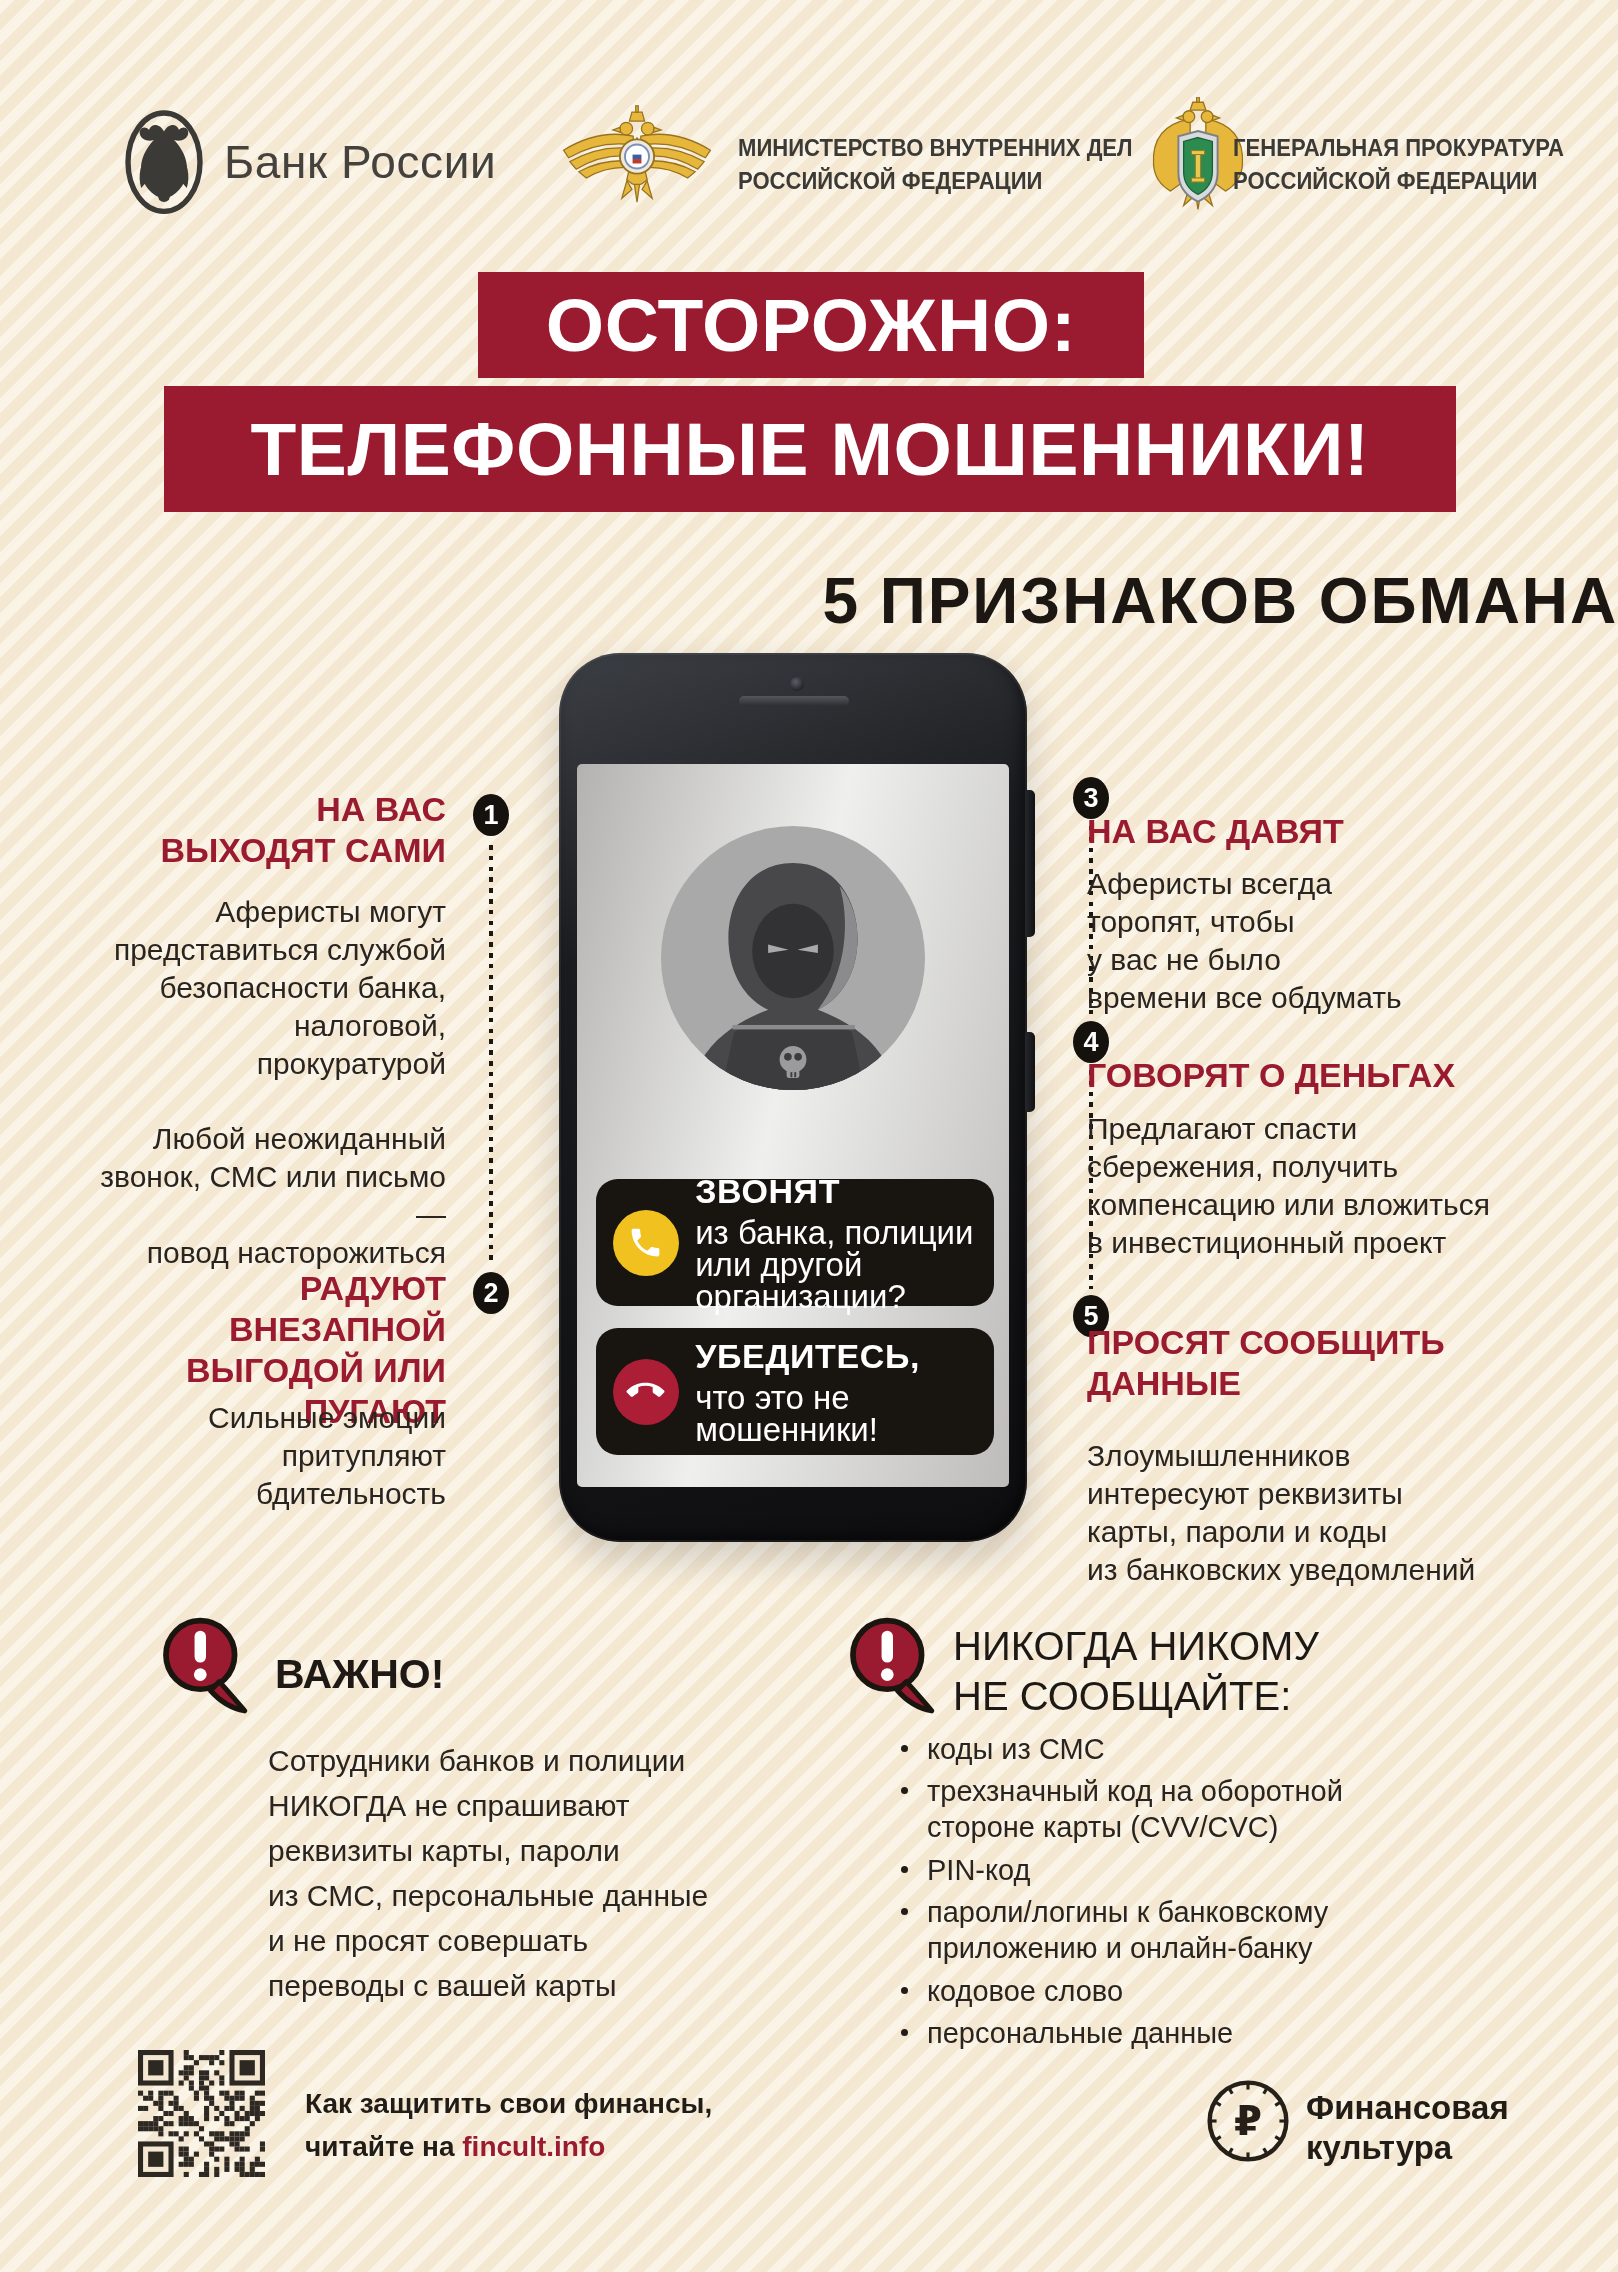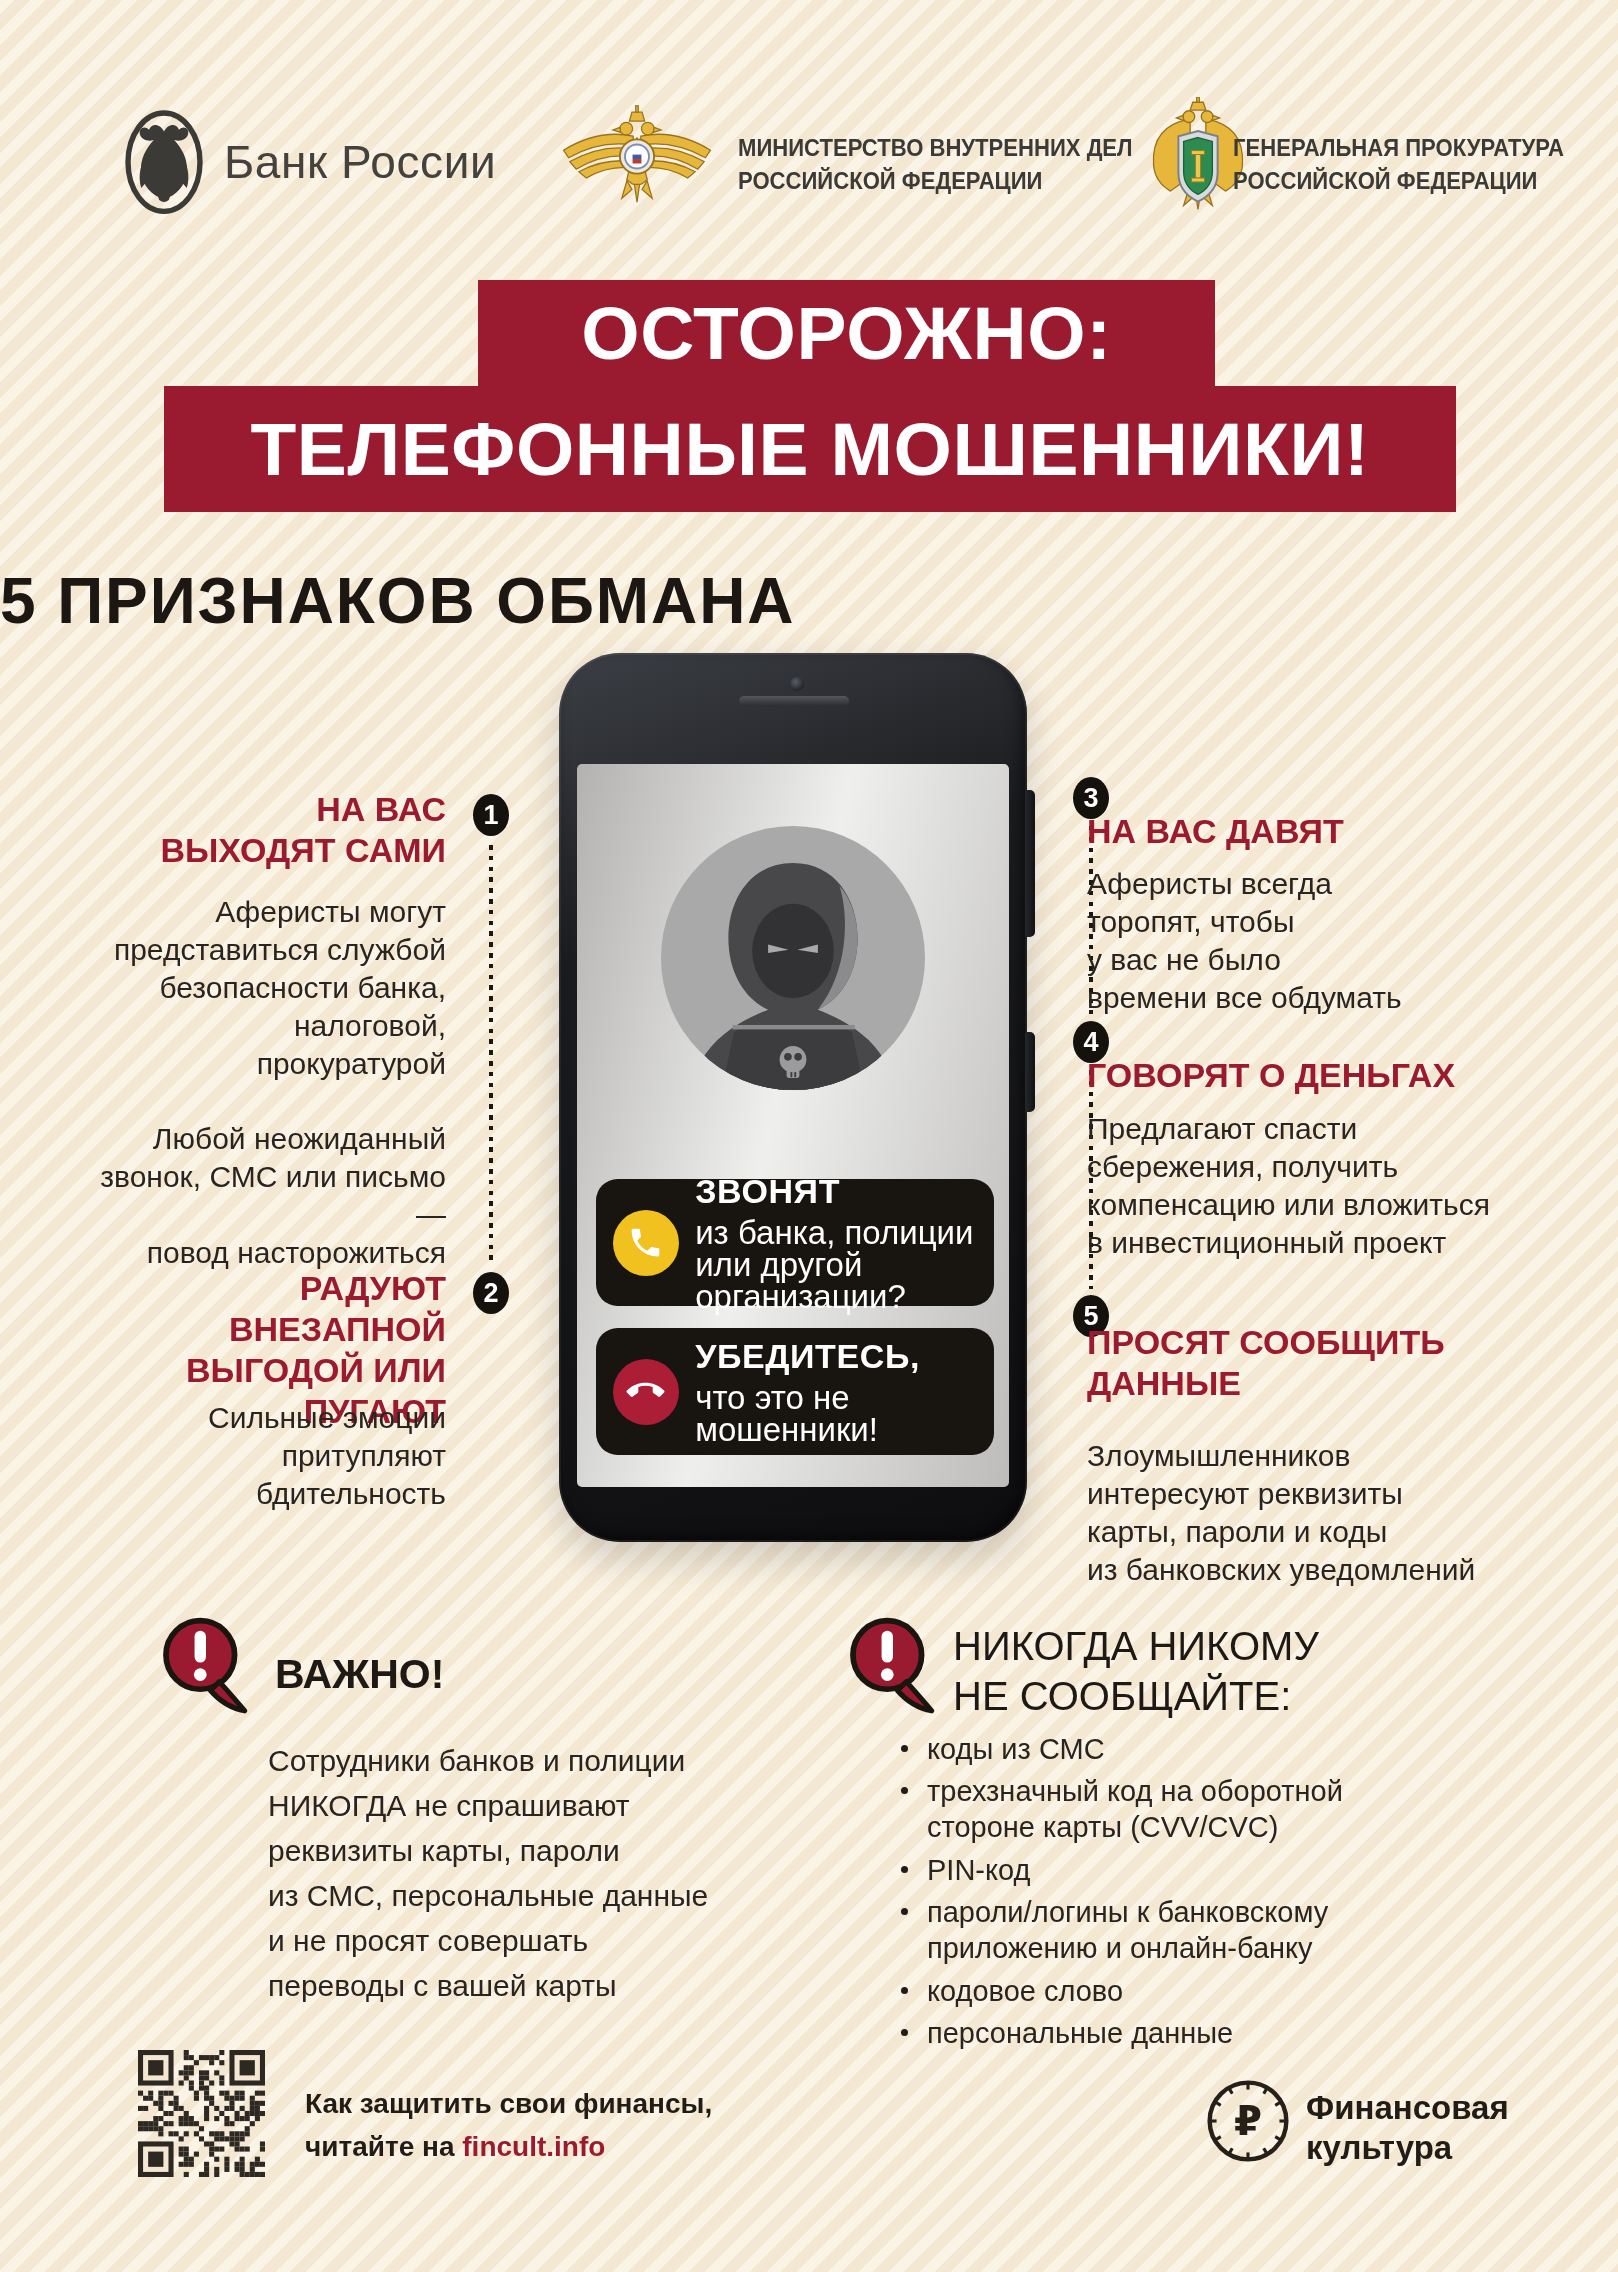--- a/index.html
+++ b/index.html
@@ -17,23 +17,23 @@
   .cbr-name{left:224px;top:135px;font-size:46px;color:#45423e;letter-spacing:0.6px;}
   .mvd-emblem{left:561px;top:103px;width:152px;height:107px;}
   .org-text{font-size:24px;line-height:33px;font-weight:bold;color:#3b3a37;transform:scaleX(.92);transform-origin:left top;}
   .mvd-text{left:738px;top:131px;}
   .gp-emblem{left:1129px;top:97px;width:138px;height:115px;}
   .gp-text{left:1233px;top:131px;}
 
   
   .band{background:#9a1b30;display:flex;align-items:center;justify-content:center;
         color:#fff;font-weight:bold;font-size:75px;letter-spacing:0.6px;}
-  .band1{left:478px;top:280px;width:737px;height:106px;}
+  .band1{left:478px;top:272px;width:666px;height:106px;}
   .band2{left:164px;top:386px;width:1292px;height:126px;}
-  .subtitle{left:0;top:564px;width:1618px;text-align:left;font-size:64px;font-weight:bold;
+  .subtitle{left:0;top:564px;width:1618px;text-align:right;font-size:64px;font-weight:bold;
             color:#1c1712;letter-spacing:1.9px;}
 
   
   .phone{left:559px;top:653px;width:468px;height:889px;border-radius:61px;
          background:linear-gradient(160deg,#3c3f45 0%,#1b1c1f 30%,#0e0e10 100%);
          box-shadow:inset 0 0 0 1.9px rgba(255,255,255,.07), inset -5.1px -6.4px 15.3px rgba(0,0,0,.55), 0 16.6px 38px rgba(0,0,0,.16);}
   .side-btn{position:absolute;right:-8.3px;width:10.8px;background:linear-gradient(90deg,#26272b,#111215);border-radius:1.9px 5.1px 5.1px 1.9px;}
   .side-btn.b1{top:137px;height:147px;}
   .side-btn.b2{top:379px;height:80px;}
   .cam{position:absolute;left:231px;top:24px;width:14px;height:14px;border-radius:50%;

